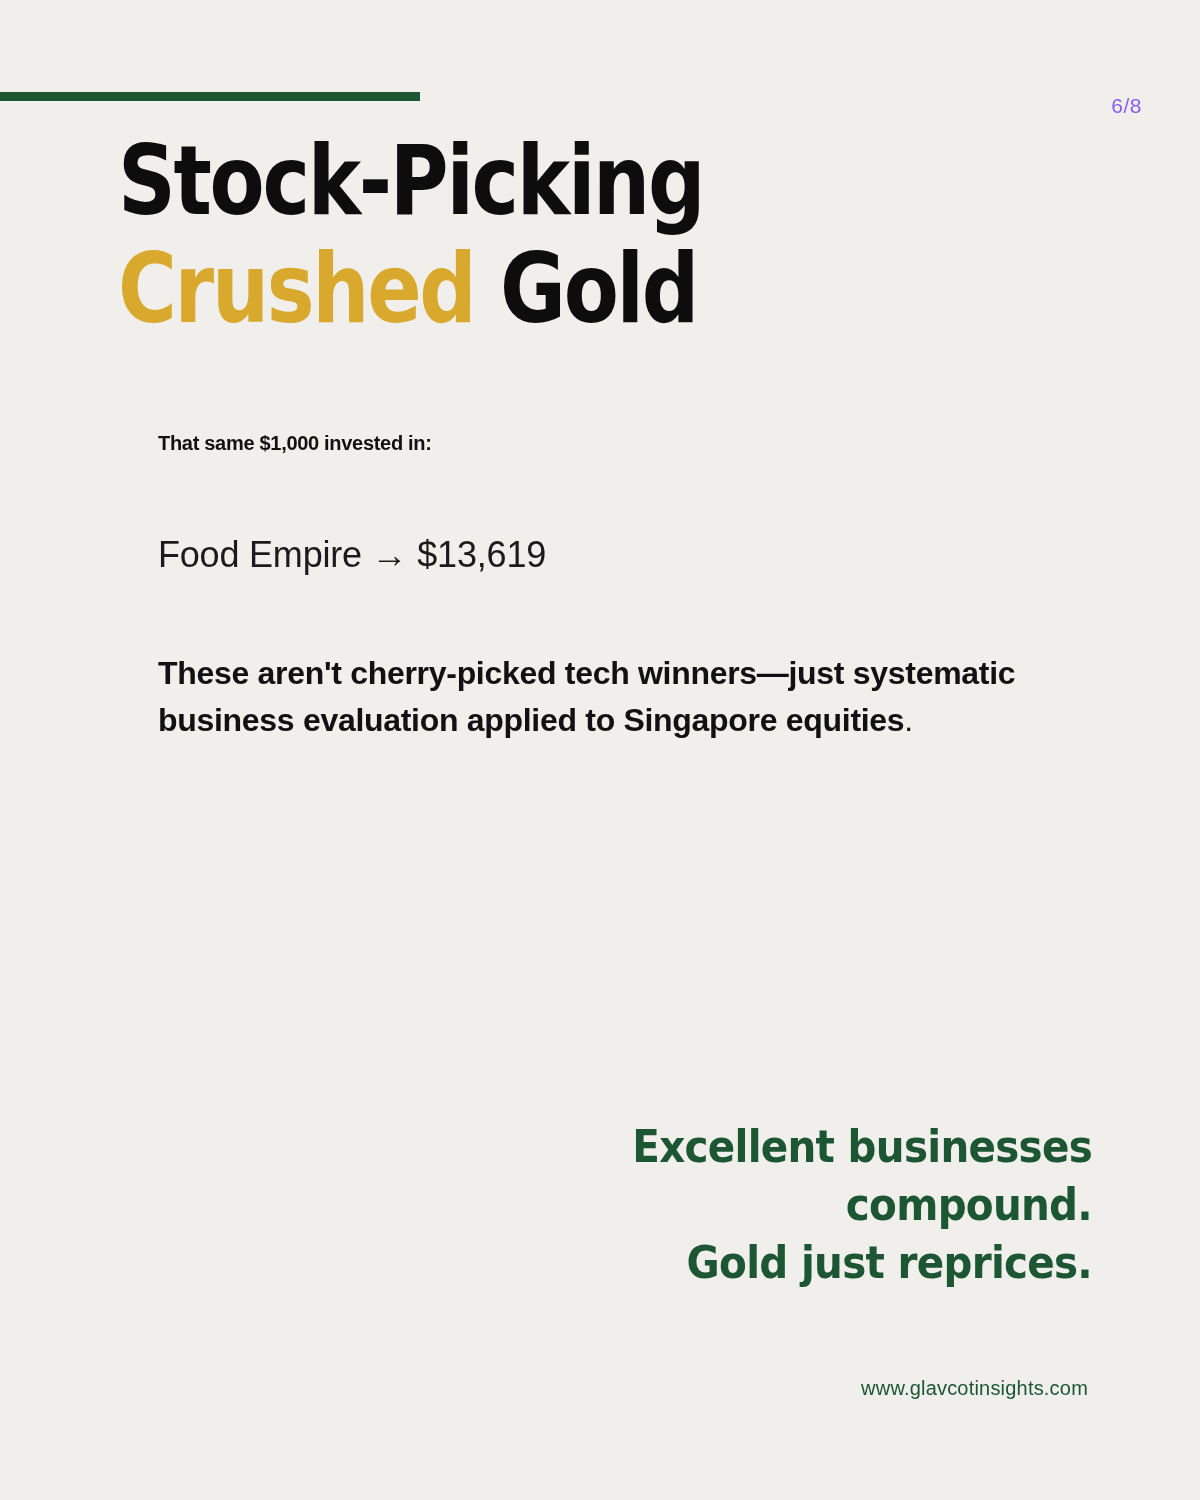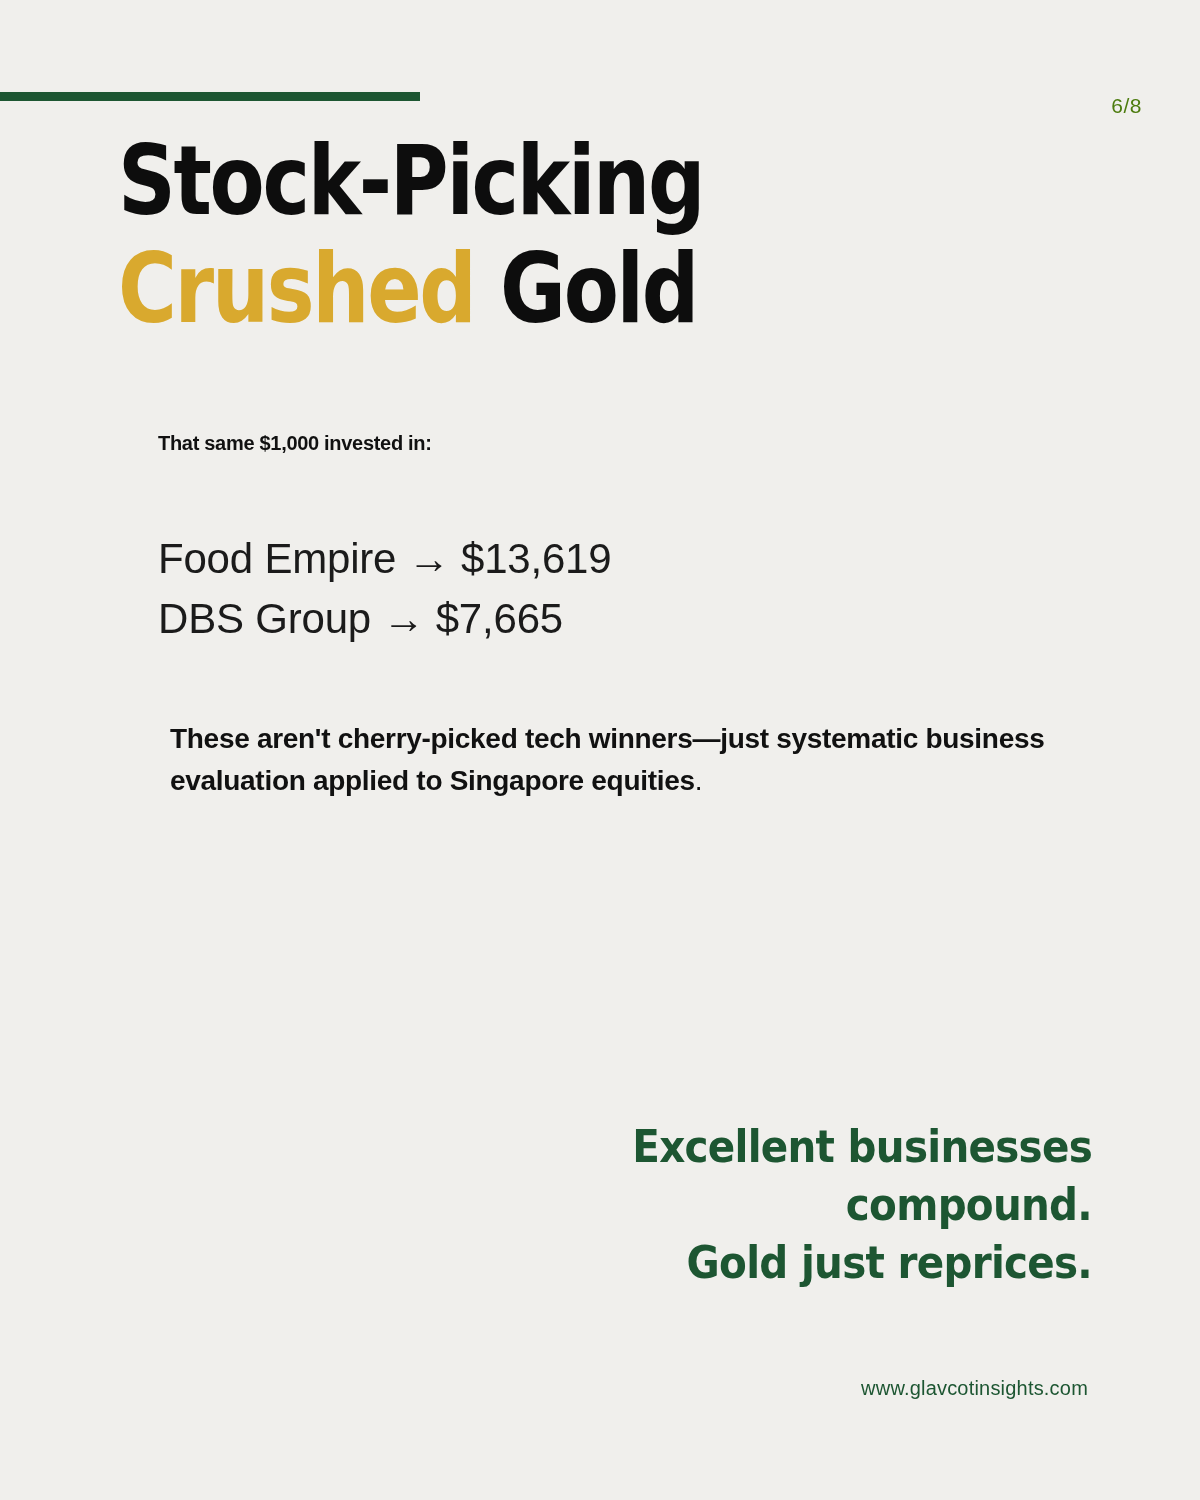--- a/index.html
+++ b/index.html
@@ -30,21 +30,21 @@
     height: 9px;
     background: #1d5632;
   }
 
   
   .page-counter {
     position: absolute;
     right: 58px;
     top: 94px;
     font-size: 21px;
-    color: #4d7c0f;
+    color: #8b5cf6;
     letter-spacing: 0.5px;
     font-family: "Liberation Sans", sans-serif;
   }
 
   
   .headline {
     position: absolute;
     left: 118px;
     top: 128px;
     width: 1000px;
@@ -76,34 +76,34 @@
     font-size: 20px;
     font-weight: 700;
     color: #111111;
     letter-spacing: -0.3px;
     margin: 0 0 74px 0;
   }
   .list {
     margin: 0 0 70px 0;
   }
   .list-item {
-    font-size: 42px;
+    font-size: 36px;
     font-weight: 400;
     color: #1b1b1b;
     letter-spacing: -0.2px;
     line-height: 1.42;
     margin: 0;
   }
   .para {
-    font-size: 28px;
+    font-size: 32px;
     font-weight: 700;
     color: #111111;
     letter-spacing: -0.3px;
     line-height: 1.48;
-    margin: 12px;
+    margin: 0;
     max-width: 900px;
   }
   .para .tail {
     font-weight: 400;
   }
 
   
   .pull-quote {
     position: absolute;
     right: 108px;
@@ -145,21 +145,20 @@
   <div class="headline">
     <span class="line1">Stock-Picking</span>
     <span class="line2"><span class="gold">Crushed</span> <span>Gold</span></span>
   </div>
 
   <div class="body-block">
     <p class="lead">That same $1,000 invested in:</p>
 
     <div class="list">
       <p class="list-item">Food Empire → $13,619</p>
-      <p class="list-item">DBS Group → $7,665</p>
     </div>
 
     <p class="para"><span>These aren't cherry-picked tech winners—just systematic business evaluation applied to Singapore equities</span><span class="tail">.</span></p>
   </div>
 
   <div class="pull-quote">
     <span class="q-line">Excellent businesses compound.</span>
     <span class="q-line">Gold just reprices.</span>
   </div>
 

